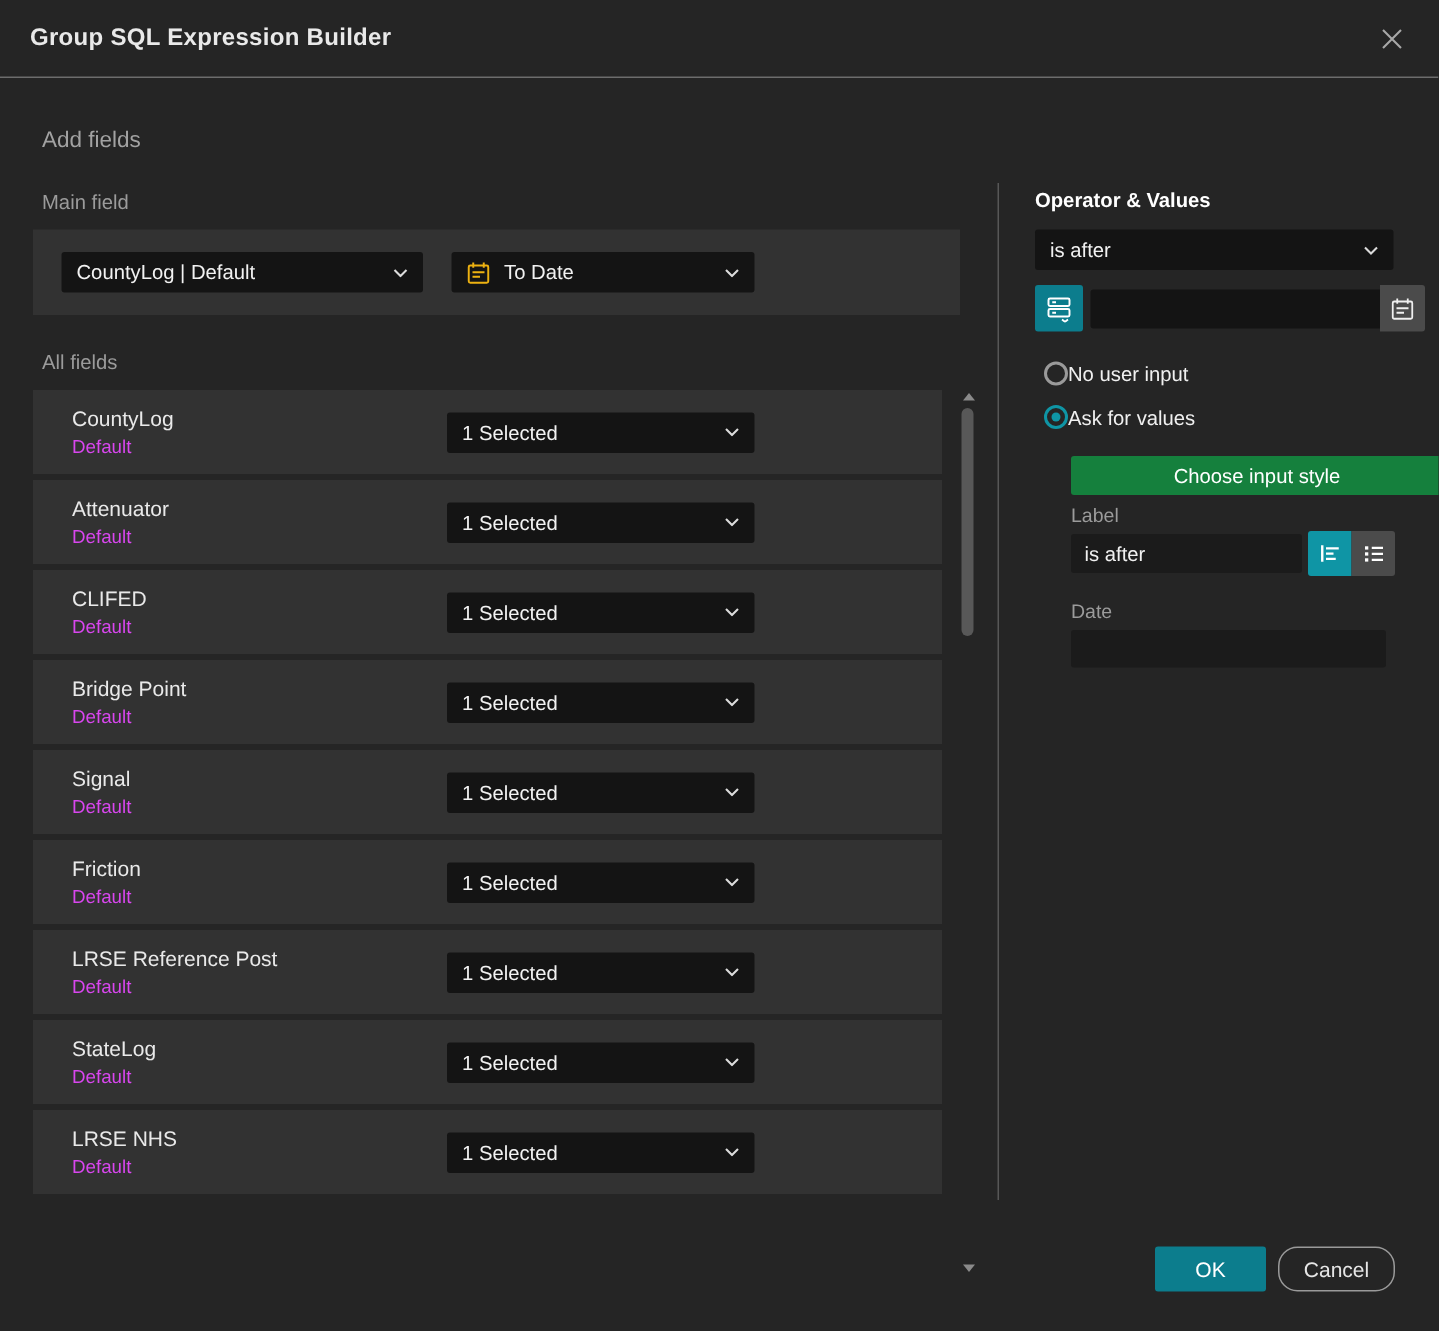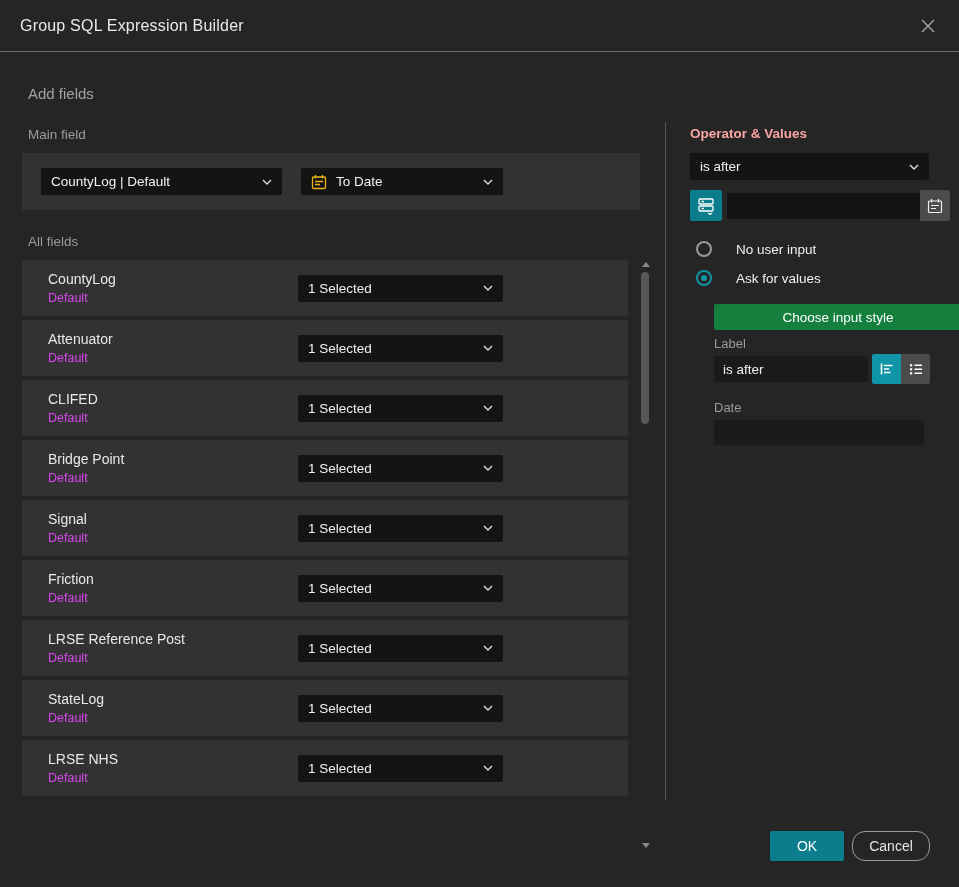--- a/index.html
+++ b/index.html
@@ -11,21 +11,21 @@
     overflow:hidden;
     position:relative;
   }
   .dialog { width:959px; height:887px; position:relative; }
 
   
   .dlg-header {
     height:52px; display:flex; align-items:center; justify-content:space-between;
     padding:0 20px; border-bottom:1px solid #6d6d6d;
   }
-  .dlg-title { font-size:16px; font-weight:400; color:#e9e9e9; letter-spacing:.2px; }
+  .dlg-title { font-size:16px; font-weight:700; color:#e9e9e9; letter-spacing:.2px; }
   .close-btn { width:22px; height:22px; display:flex; align-items:center; justify-content:center; cursor:pointer; }
 
   .content { position:relative; height:835px; }
 
   .sec-heading { position:absolute; font-weight:400; color:#a2a2a2; }
   .h-addfields { left:28px; top:33px; font-size:15px; }
   .h-mainfield { left:28px; top:75px; font-size:13.5px; color:#9b9b9b; }
   .h-allfields { left:28px; top:182px; font-size:13.5px; color:#9b9b9b; }
 
   
@@ -58,32 +58,32 @@
   .scrollbar { position:absolute; left:640px; top:210px; width:12px; height:586px; }
   .sb-arrow { position:absolute; left:2px; width:0; height:0; border-left:4px solid transparent; border-right:4px solid transparent; }
   .sb-arrow.up   { top:0; border-bottom:5px solid #8a8a8a; }
   .sb-arrow.down { bottom:0; border-top:5px solid #8a8a8a; }
   .sb-thumb { position:absolute; left:1px; top:10px; width:8px; height:152px; background:#585858; border-radius:4px; cursor:pointer; }
 
   .vdivider { position:absolute; left:665px; top:70px; width:1px; height:678px; background:#575757; }
 
   
   .right-panel { position:absolute; left:690px; top:0; width:239px; }
-  .h-operator { left:0; top:74px; font-size:13.5px; position:absolute; font-weight:700; color:#fca5a5; white-space:nowrap; }
+  .h-operator { left:0; top:74px; font-size:13.5px; position:absolute; font-weight:700; color:#ffffff; white-space:nowrap; }
   .dd-operator { position:absolute; left:0; top:101px; width:239px; }
 
   .value-row { position:absolute; left:0; top:138px; width:239px; height:31px; display:flex; align-items:center; }
   .iconbtn { display:flex; align-items:center; justify-content:center; cursor:pointer; flex:none; }
   .btn-stack { width:32px; height:31px; background:#0c7d8d; border-radius:2px; }
   .value-input-group { display:flex; align-items:center; flex:1; margin-left:5px; }
   .value-input { flex:1; height:26px; background:#141414; border:none; outline:none; color:#f0f0f0; font:13.5px "Liberation Sans",sans-serif; padding:0 8px; border-radius:2px 0 0 2px; }
   .btn-cal { width:30px; height:31px; background:#4b4b4b; border-radius:0 2px 2px 0; }
 
   
-  .radio-row { position:absolute; left:6px; display:flex; align-items:center; gap:24px; cursor:pointer; }
+  .radio-row { position:absolute; left:6px; display:flex; align-items:center; gap:0; cursor:pointer; }
   .radio-no  { top:189px; }
   .radio-ask { top:218px; }
   .radio-circle { width:16px; height:16px; border-radius:50%; border:2px solid #9a9a9a; background:transparent; flex:none; position:relative; }
   .radio-row.selected .radio-circle { border-color:#0f95a5; }
   .radio-row.selected .radio-circle::after {
     content:""; position:absolute; left:3px; top:3px; width:6px; height:6px;
     border-radius:50%; background:#0f95a5;
   }
   .radio-label { font-size:13.5px; color:#f0f0f0; }
 

